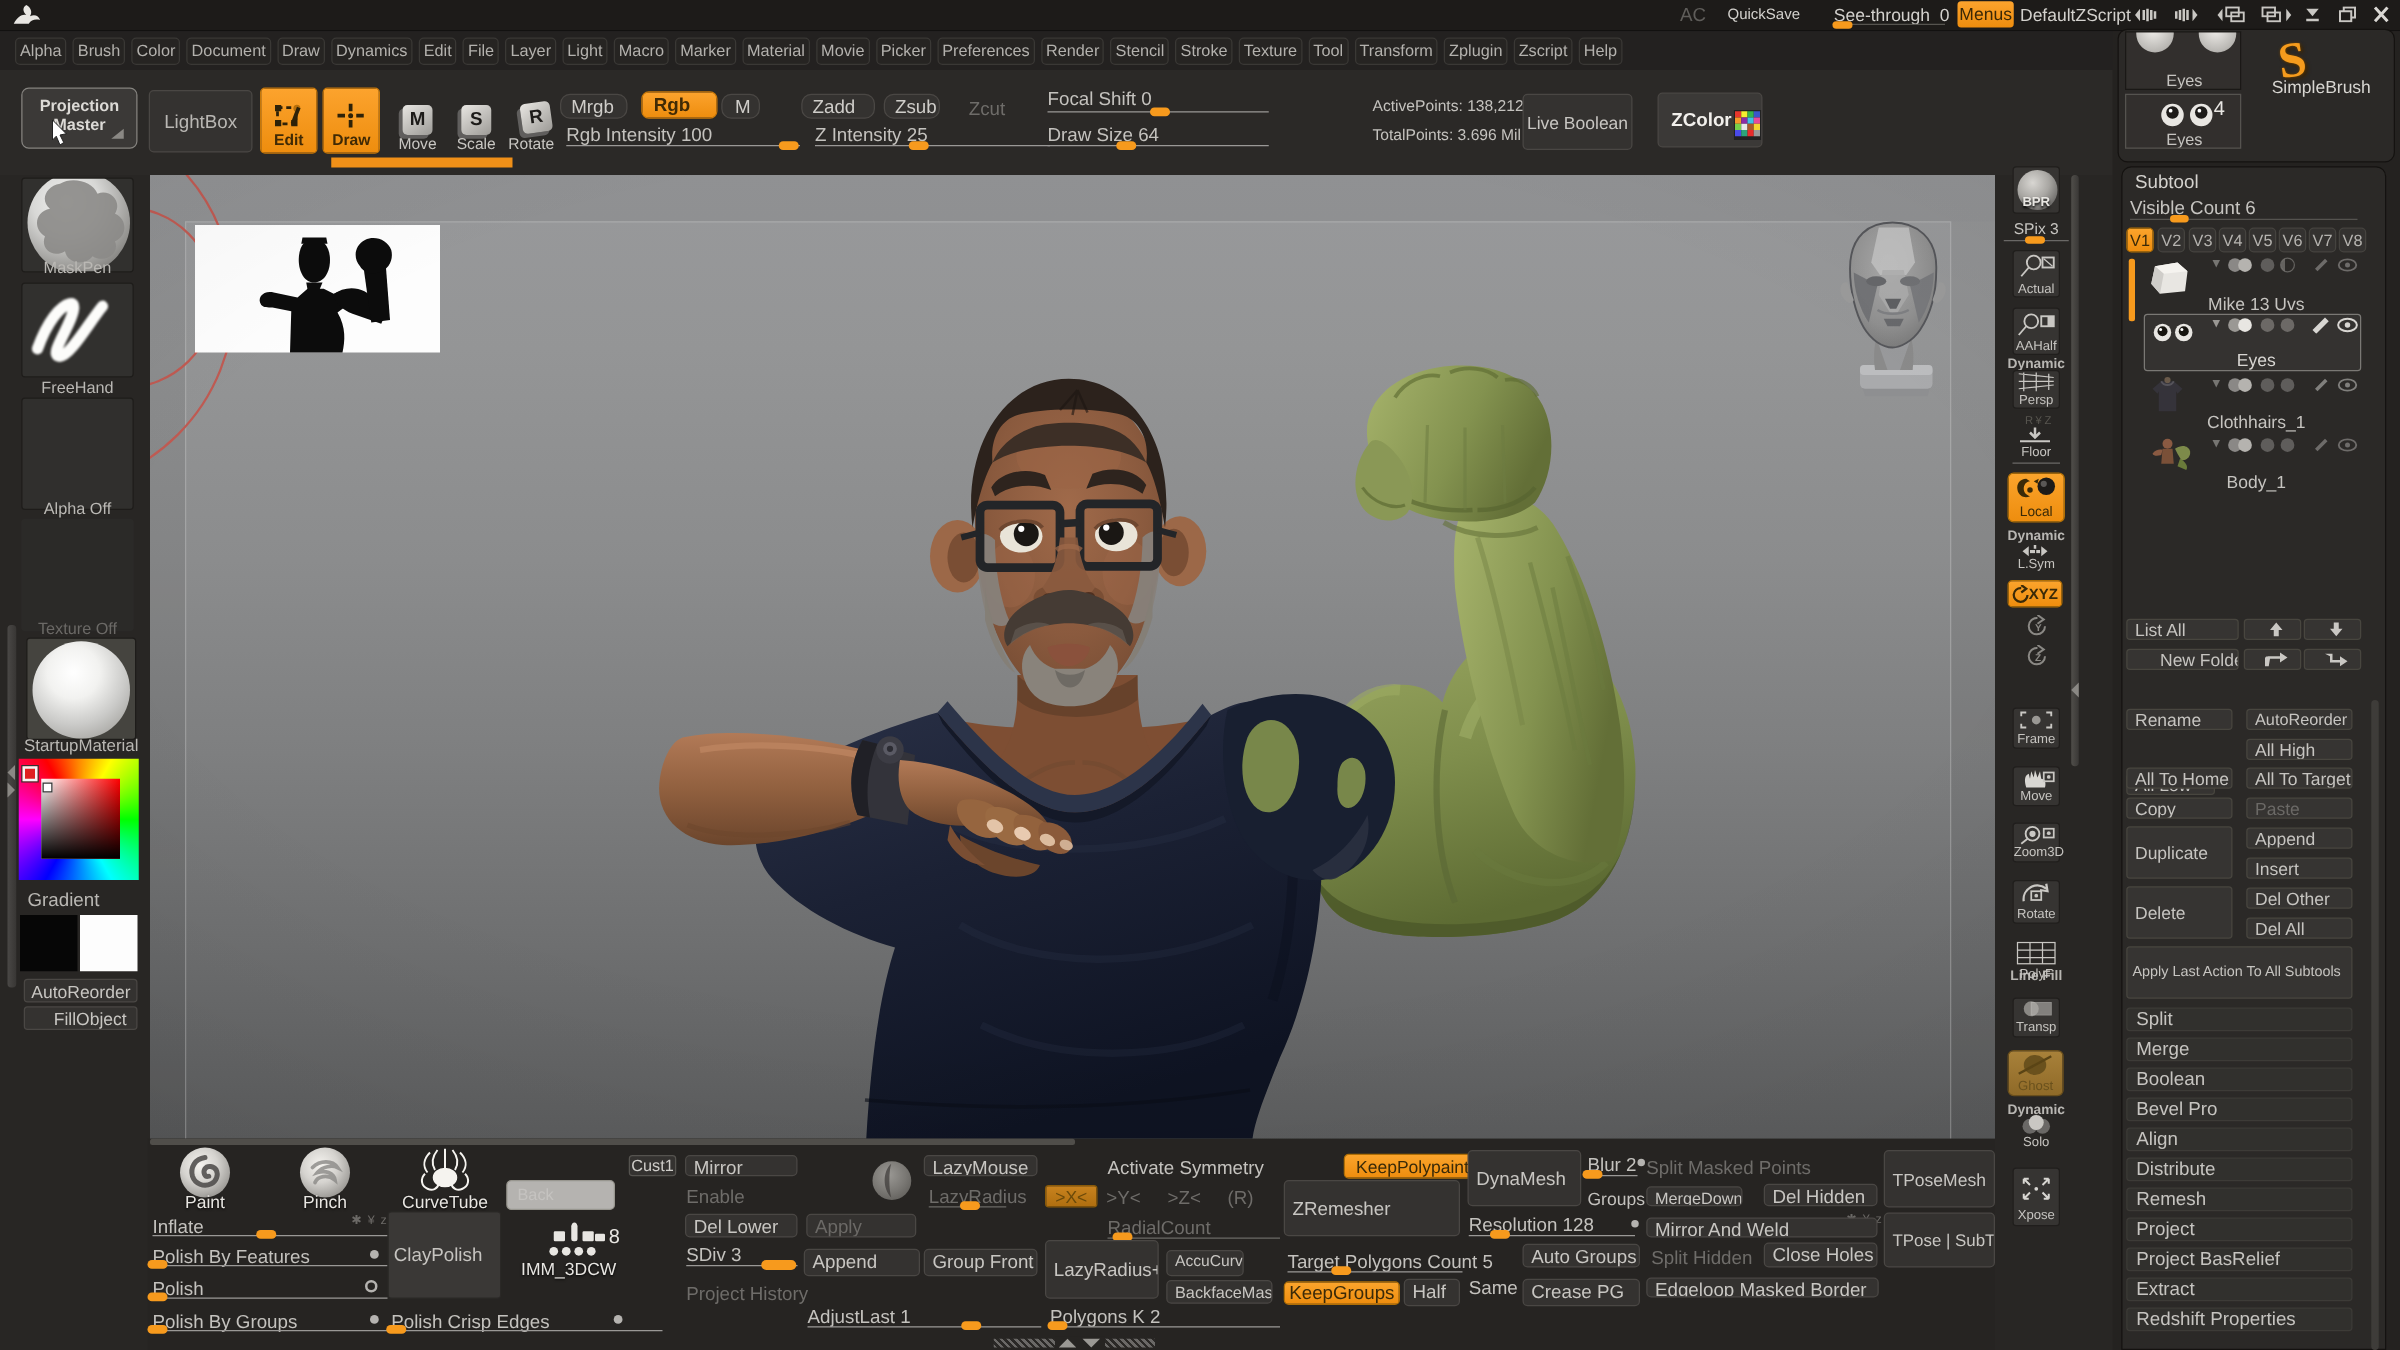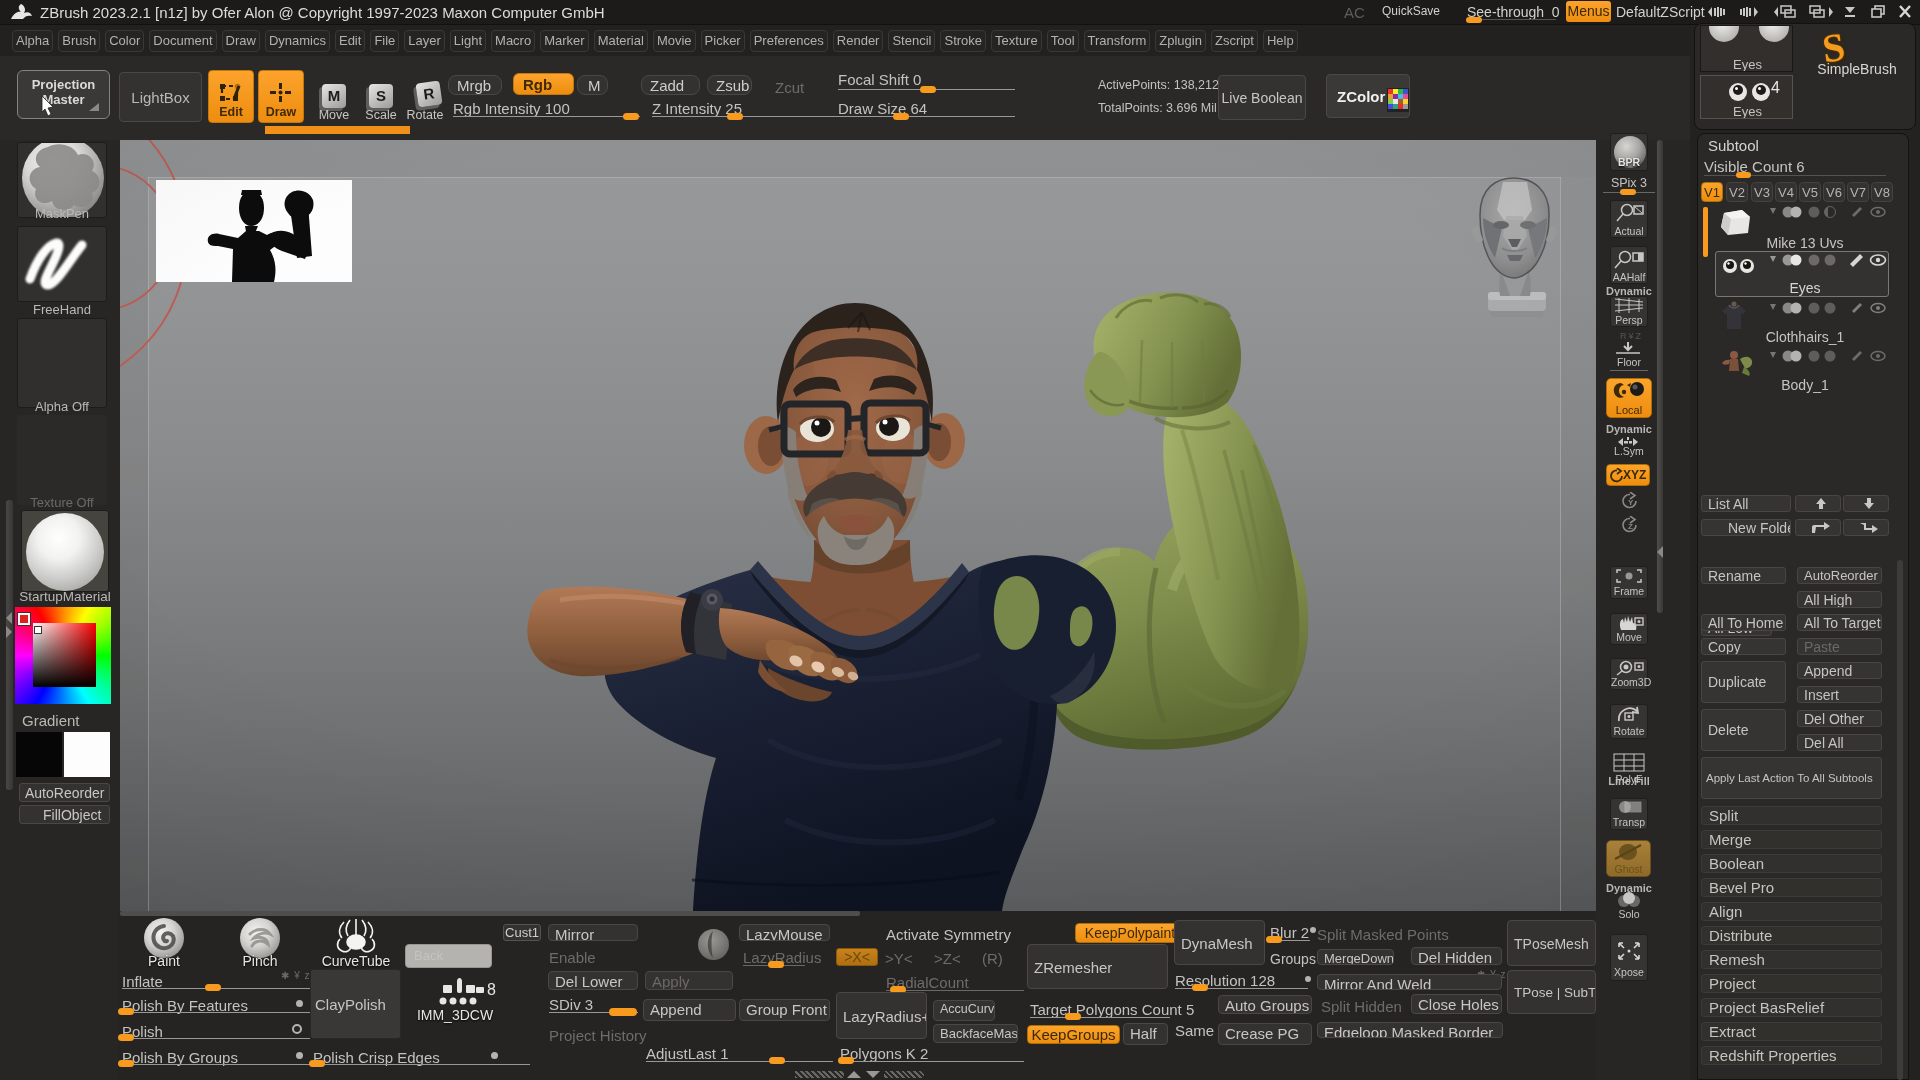--- a/index.html
+++ b/index.html
@@ -32,21 +32,20 @@
           color:#c8c6c2; font-size:15px; display:flex; align-items:flex-start; padding:1px 0 0 6px; overflow:hidden; white-space:nowrap; }
 </style>
 </head>
 <body>
 <div id="root">
 
   <div class="abs" id="titlebar" style="left:0;top:0;width:1920px;height:25px;background:#1d1b19;border-bottom:1px solid #121110;">
     <svg class="abs" style="left:8px;top:3px;" width="26" height="19" viewBox="0 0 26 19">
       <path d="M3 16 C6 10 10 8 13 9 C10 6 10 3 13 1 C17 3 18 7 16 10 C20 8 23 10 24 13 C20 12 17 13 15 16 Z" fill="#e8e6e2"></path>
     </svg>
-    <div class="lbl" style="left:40px;top:4px;font-size:15px;color:#dedcd8;">ZBrush 2023.2.1 [n1z] by Ofer Alon @ Copyright 1997-2023 Maxon Computer GmbH</div>
     <div class="lbl" style="left:1344px;top:4px;color:#5f5d5a;">AC</div>
     <div class="lbl" style="left:1382px;top:4px;color:#d3d1cd;font-size:12px;">QuickSave</div>
     <div class="lbl" style="left:1467px;top:4px;color:#d3d1cd;font-size:14px;">See-through&nbsp; 0</div>
     <div class="abs" style="left:1466px;top:19px;width:90px;height:1px;background:#56544f;"></div>
     <div class="abs" style="left:1466px;top:17px;width:16px;height:6px;background:#f79a1d;border-radius:3px;"></div>
     <div class="abs" style="left:1566px;top:1px;width:45px;height:21px;background:linear-gradient(#fca32d,#ee8d0e);border-radius:3px;color:#3a2806;font-size:14px;text-align:center;line-height:21px;">Menus</div>
     <div class="lbl" style="left:1616px;top:4px;color:#d3d1cd;font-size:14px;">DefaultZScript</div>
 
     <svg class="abs" style="left:1706px;top:5px;" width="60" height="14" viewBox="0 0 60 14">
       <g fill="#c9c7c3">

